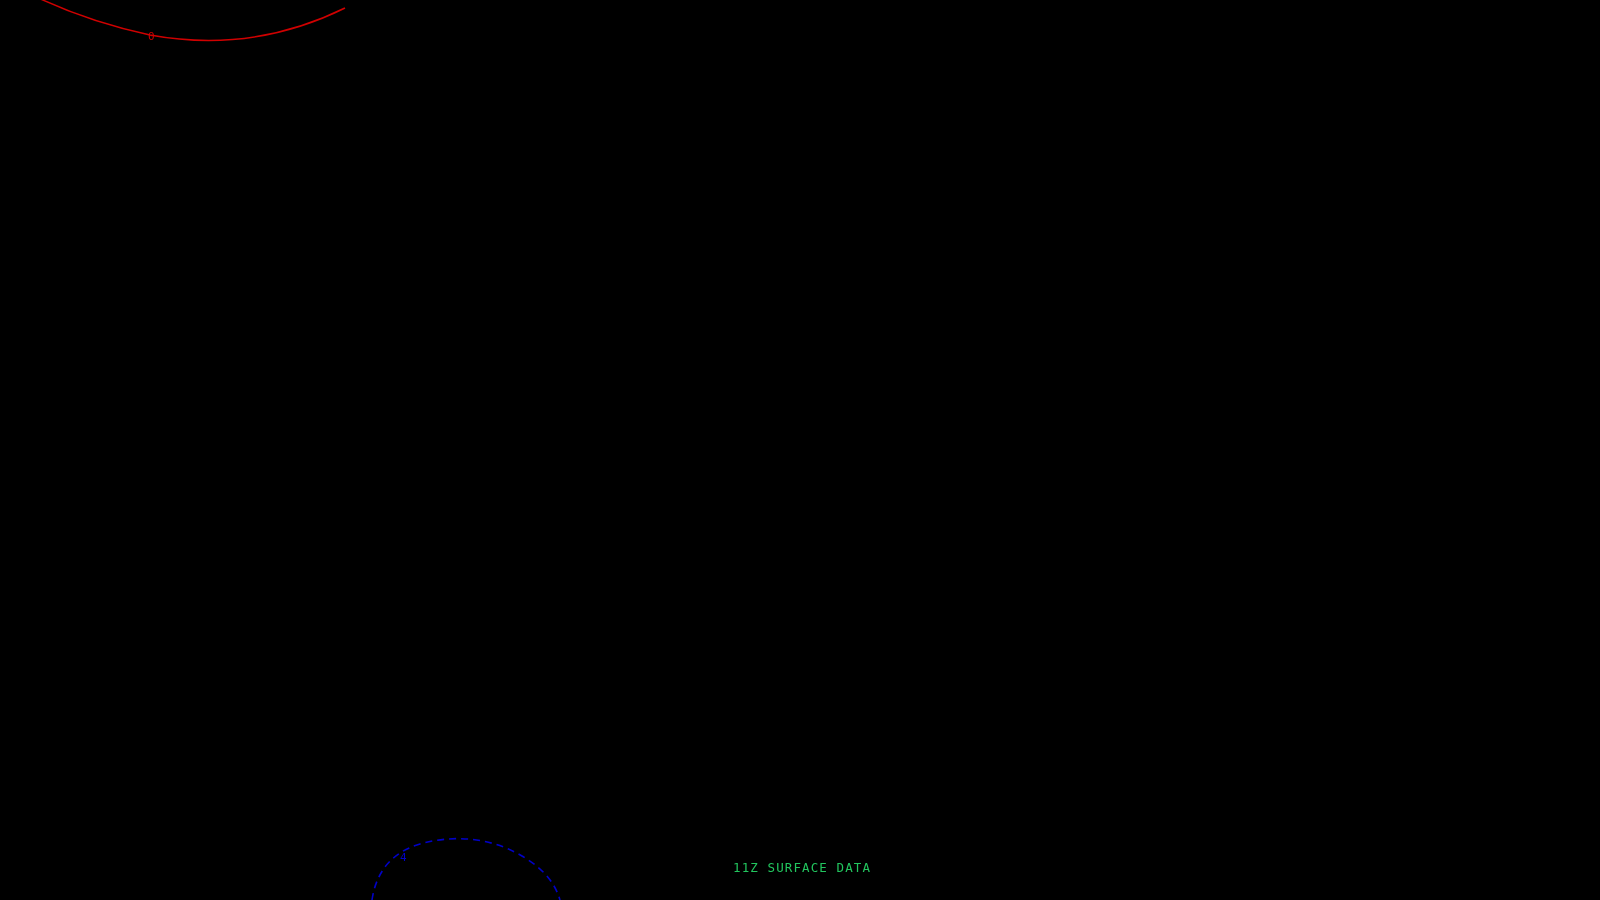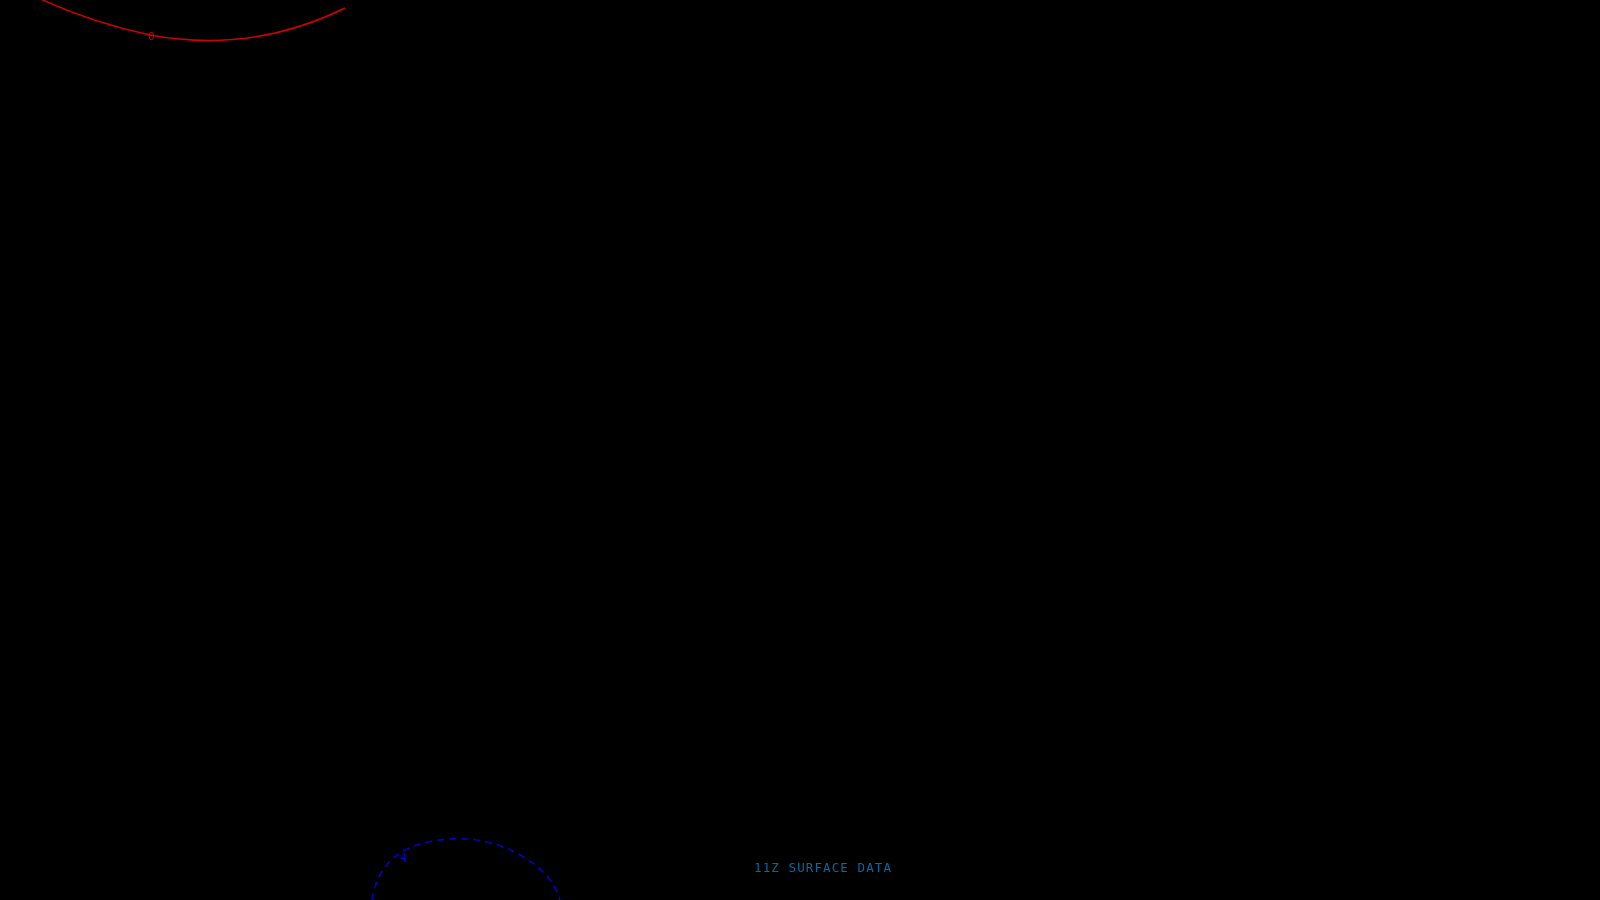--- a/index.html
+++ b/index.html
@@ -52,15 +52,15 @@
   <svg class="map-canvas" viewBox="0 0 1600 900" width="1600" height="900" xmlns="http://www.w3.org/2000/svg">
     <rect x="0" y="0" width="1600" height="900" fill="#000000"></rect>
     <path id="isobar-path-0" fill="none" stroke="#d00000" stroke-width="1.6" d="M -60 -58 C 10 -12, 70 18, 150 35 C 215 47, 280 40, 345 8"></path>
     <path id="isobar-path-1" fill="none" stroke="#0000c8" stroke-width="1.6" stroke-dasharray="7 5" d="M 372 900 C 376 872, 392 852, 420 844 C 455 834, 492 838, 522 856 C 546 870, 556 886, 560 900"></path>
   </svg>
 
   <span class="contour-label label-red" id="isobar-label-0" style="left: 148px; top: 31px; color: rgb(208, 0, 0);">0</span>
 
   <span class="contour-label label-blue" id="isobar-label-1" style="left: 400px; top: 852px; color: rgb(0, 0, 200);">4</span>
 
-  <span class="caption" id="map-caption" style="left: 754px; top: 860px; color: #0369a1;">11Z SURFACE DATA</span>
+  <span class="caption" id="map-caption" style="left: 733px; top: 860px; color: #22c55e;">11Z SURFACE DATA</span>
 
 </div>
 
 </body></html>

